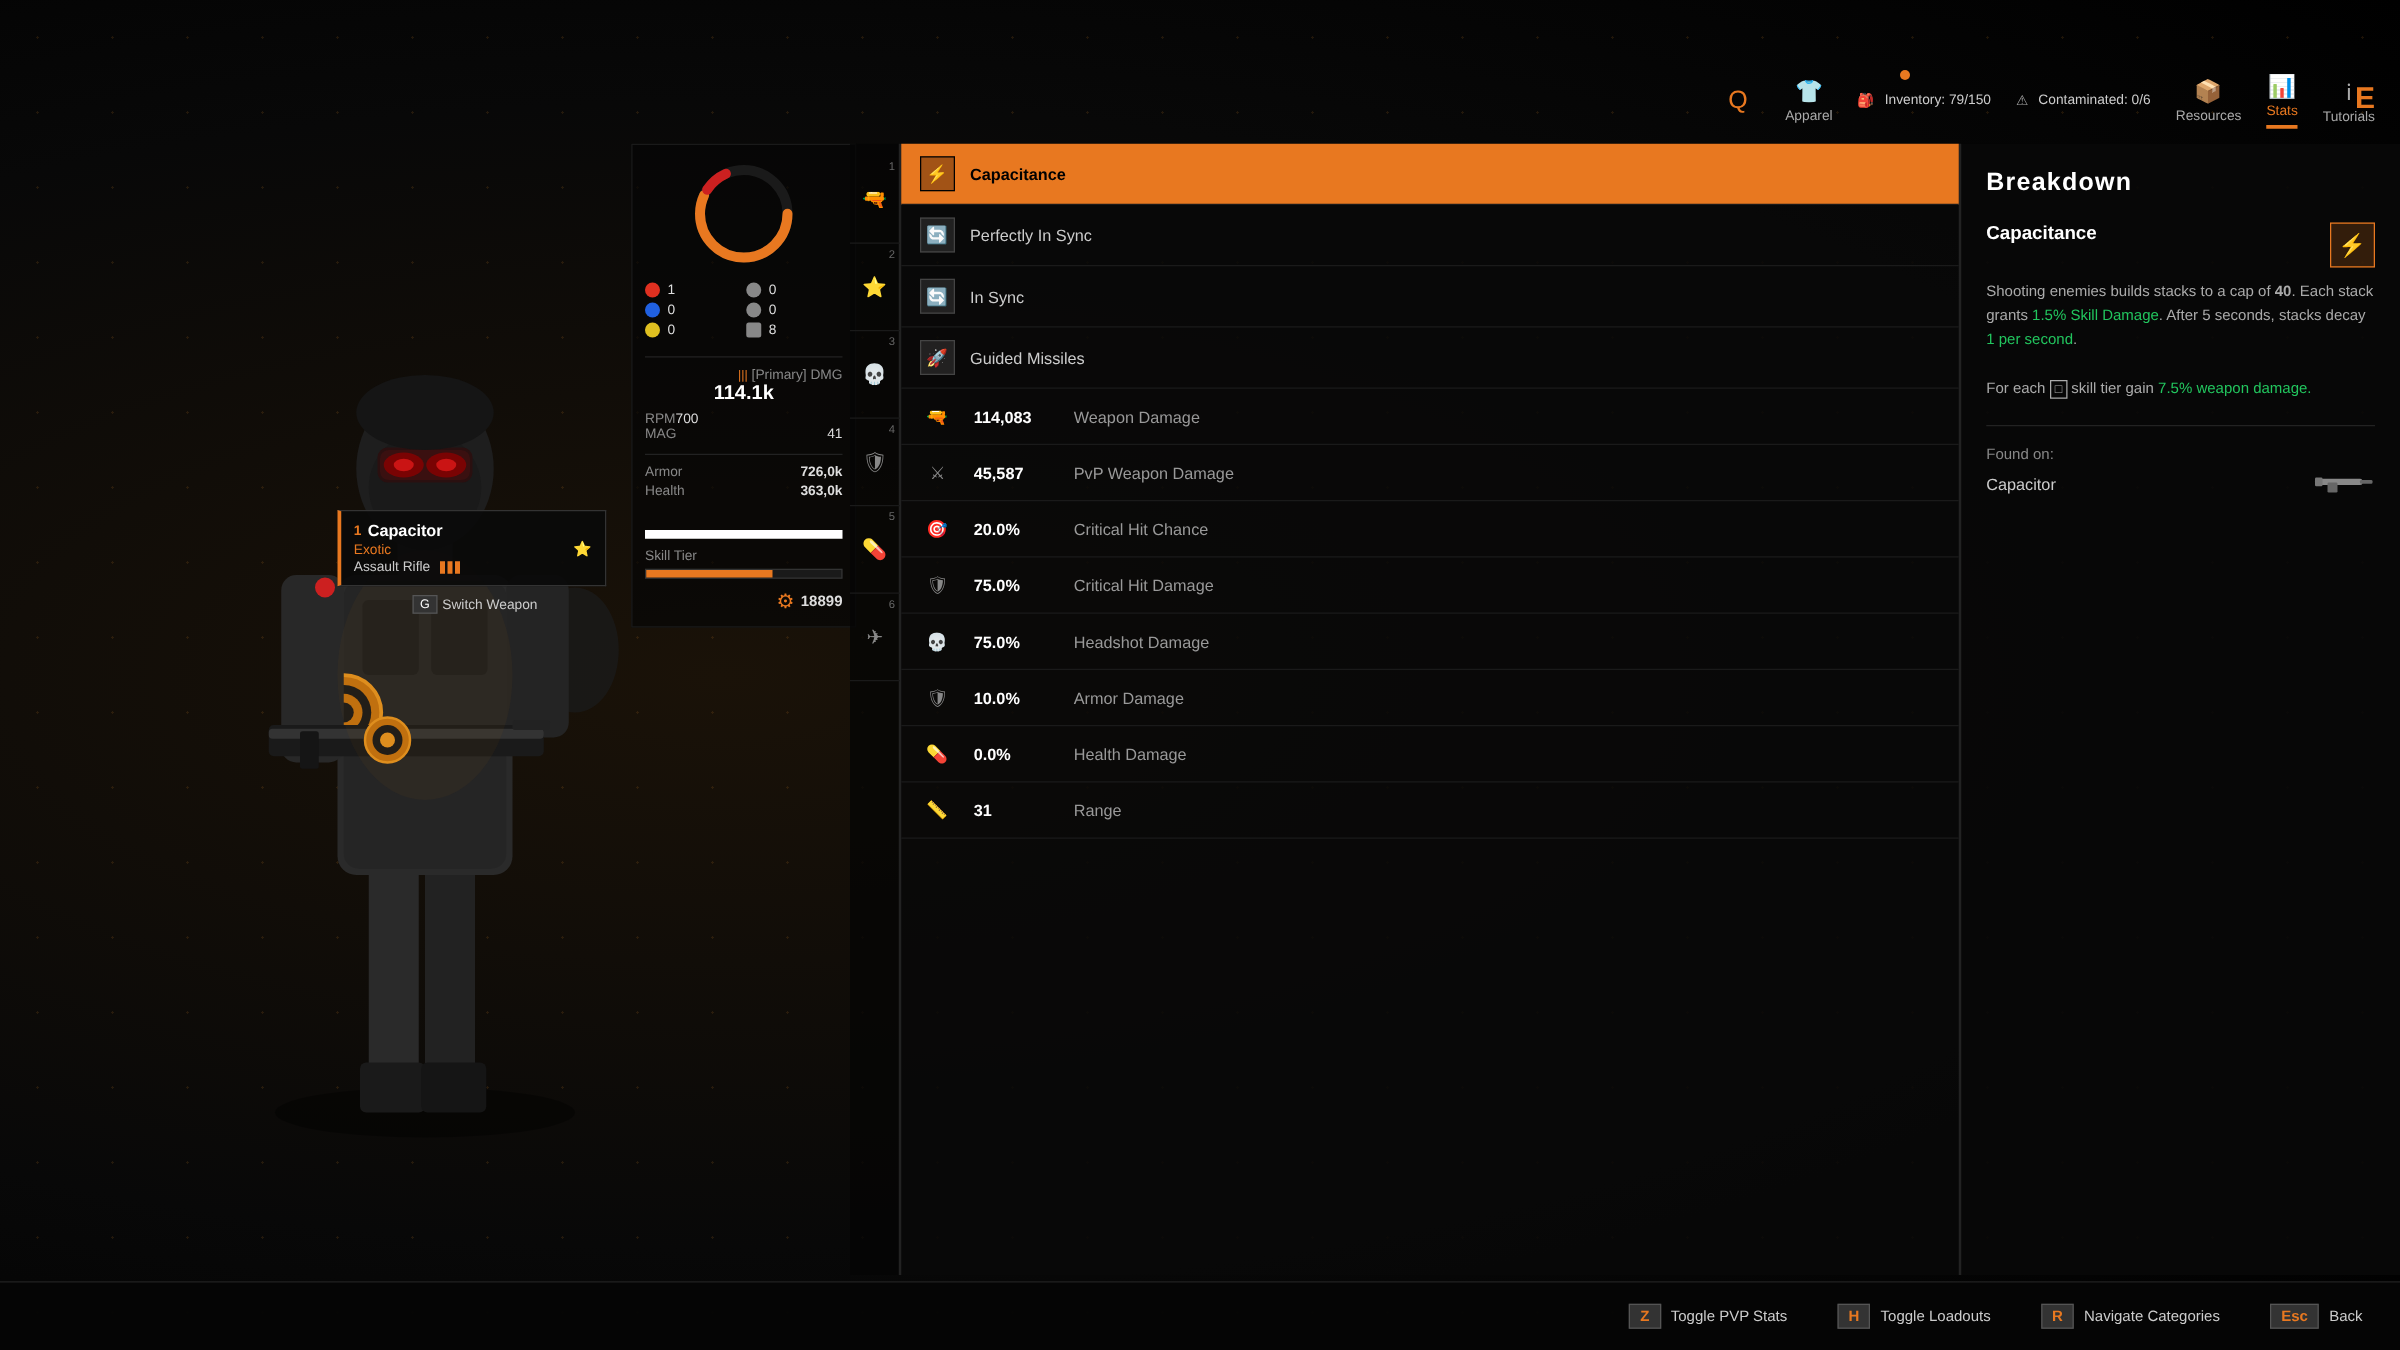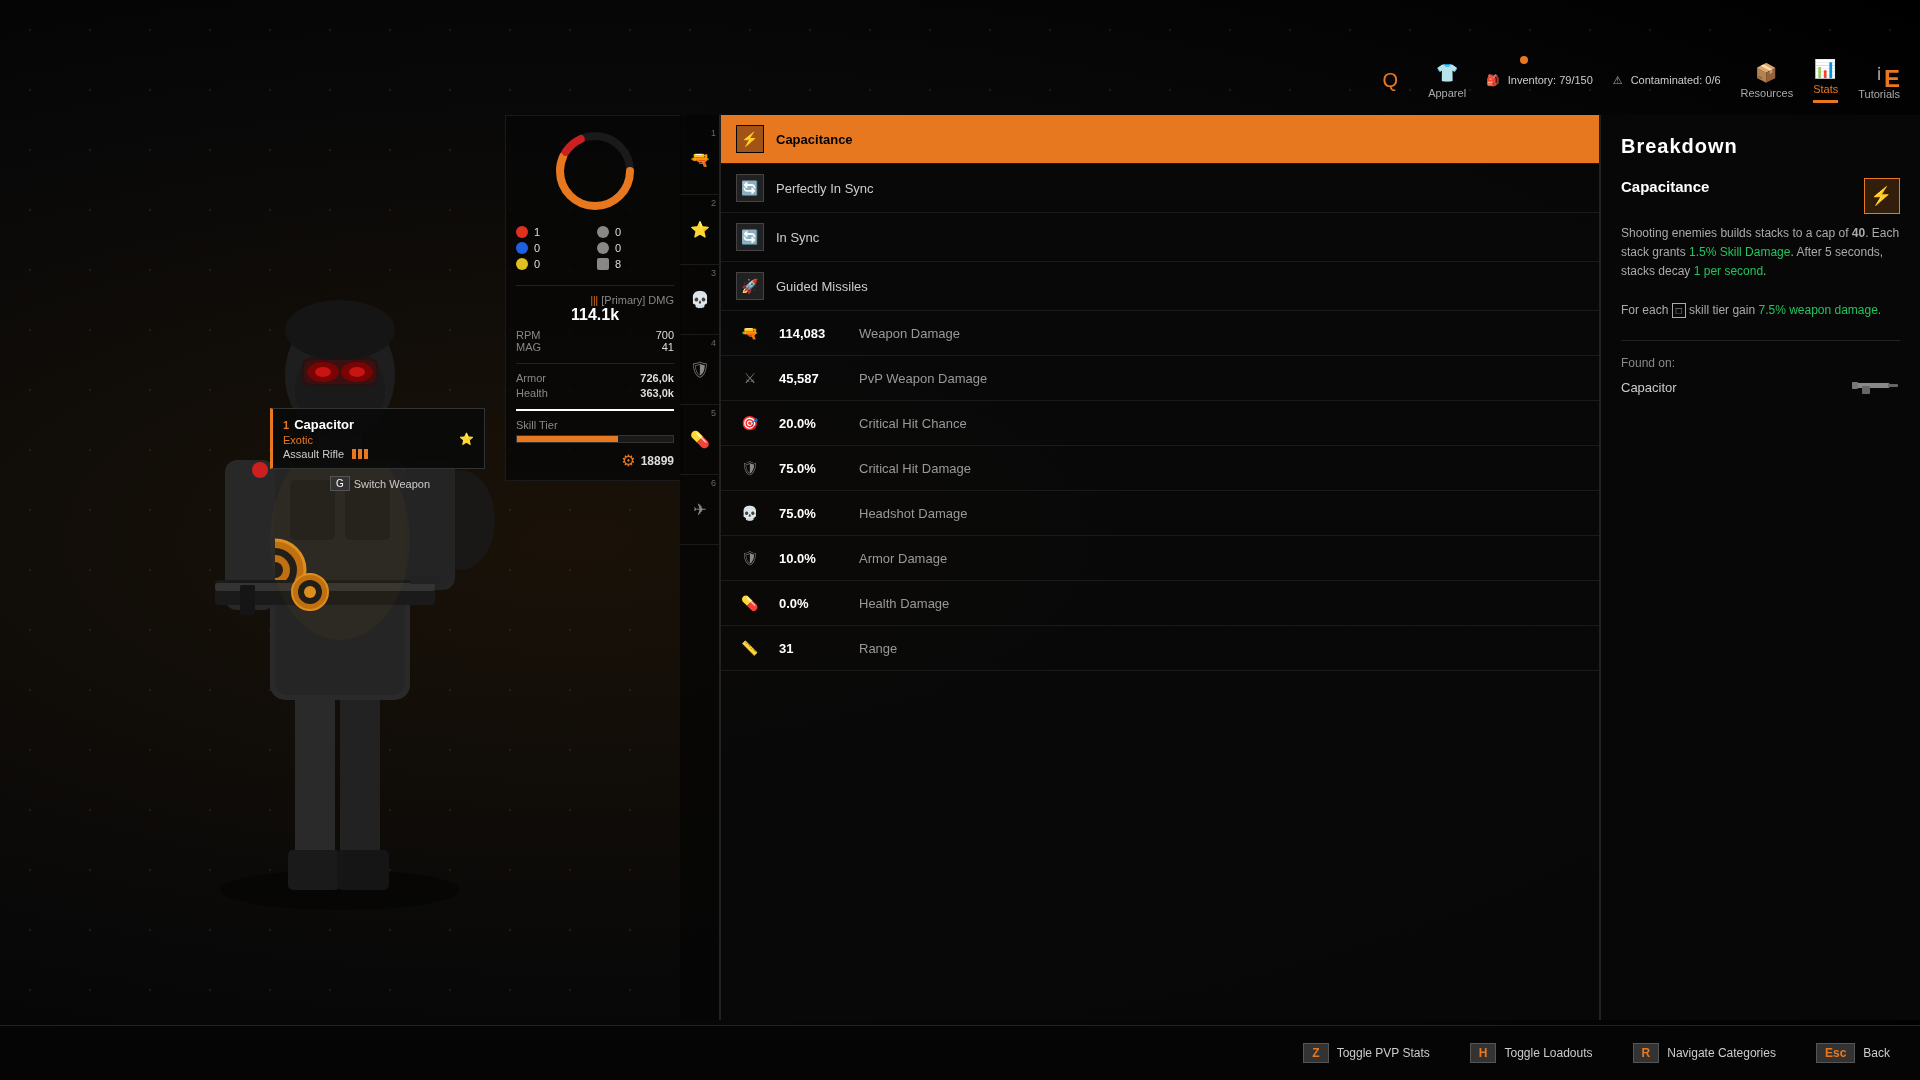--- a/index.html
+++ b/index.html
@@ -358,21 +358,21 @@
       color: #888;
       border-top: 1px solid #222;
     }
 
     .currently-equipped span {
       color: #ccc;
     }
 
     
     .breakdown-panel {
-      width: 320px;
+      width: 352px;
       background: rgba(8,8,8,0.9);
       border-left: 1px solid #222;
       padding: 20px;
       overflow-y: auto;
     }
 
     .breakdown-title {
       font-size: 20px;
       color: #fff;
       font-weight: bold;
@@ -669,42 +669,42 @@
       <span style="color:#ddd;font-size:11px;">8</span>
     </div>
   </div>
 
   <div style="margin-top:15px;border-top:1px solid #222;padding-top:8px;">
     <div class="dmg-row">
       <span style="color:#e87820;font-size:10px;">|||</span>
       <span>[Primary] DMG</span>
     </div>
     <div class="dmg-value">114.1k</div>
-    <div style="display:flex;justify-content:space-between;margin-top:5px;font-size:11px;color:#888;">
+    <div style="display:flex;margin-top:5px;font-size:11px;color:#888;">
       <span>RPM</span>
       <span style="color:#ddd;">700</span>
     </div>
     <div style="display:flex;justify-content:space-between;font-size:11px;color:#888;">
       <span>MAG</span>
       <span style="color:#ddd;">41</span>
     </div>
   </div>
 
   <div style="margin-top:10px;border-top:1px solid #222;padding-top:8px;">
     <div style="display:flex;justify-content:space-between;font-size:11px;">
       <span style="color:#888;">Armor</span>
       <span style="color:#ddd;font-weight:bold;">726,0k</span>
     </div>
     <div style="display:flex;justify-content:space-between;font-size:11px;margin-top:3px;">
       <span style="color:#888;">Health</span>
       <span style="color:#ddd;font-weight:bold;">363,0k</span>
     </div>
   </div>
 
-  <div style="margin-top:10px;border-top:2px solid #ffffff;padding-top:8px;">
+  <div style="margin-top:25px;border-top:7px solid #ffffff;padding-top:8px;">
     <div style="display:flex;justify-content:space-between;font-size:11px;margin-bottom:4px;">
       <span style="color:#888;">Skill Tier</span>
     </div>
     <div class="skill-bar">
       <div class="skill-bar-fill" style="width:65%"></div>
     </div>
   </div>
 
   <div style="margin-top:8px;display:flex;align-items:center;justify-content:flex-end;gap:5px;">
     <span style="color:#e87820;">⚙</span>

